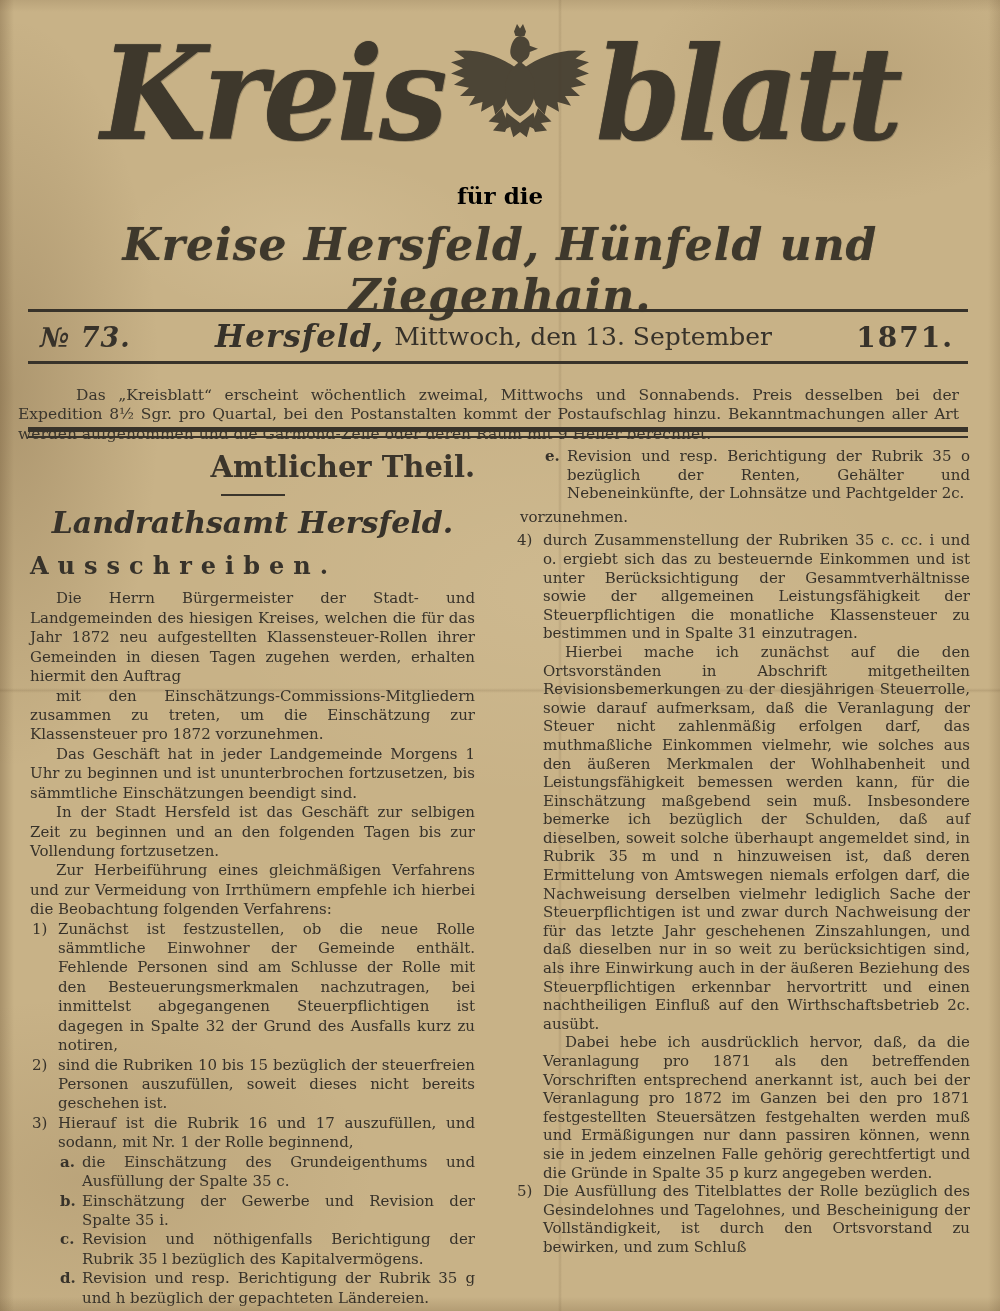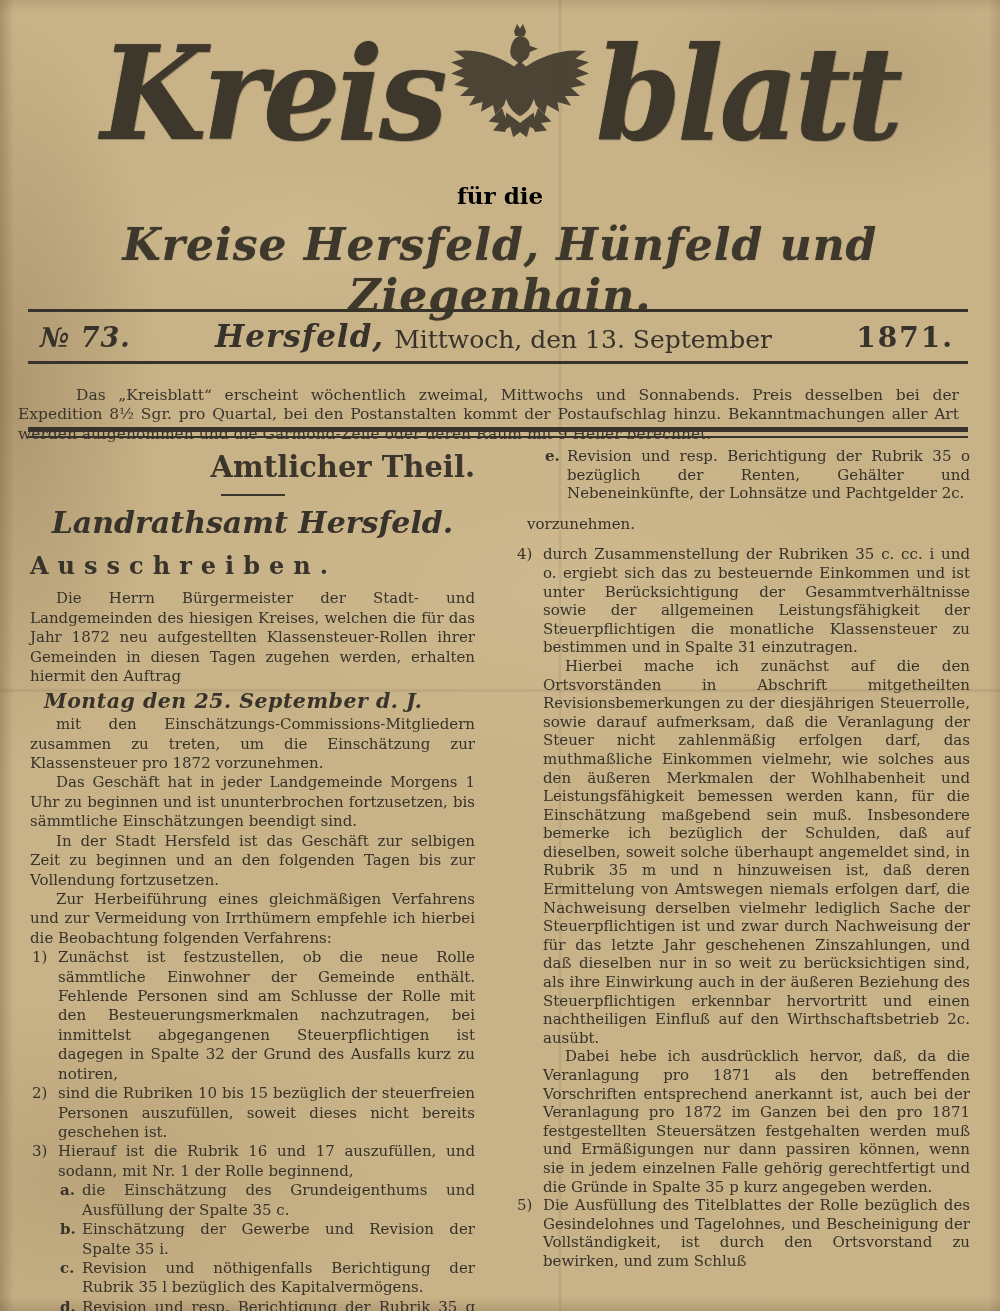--- a/index.html
+++ b/index.html
@@ -55,21 +55,21 @@
   .double-rule-top{top:427px;height:5px;}
   .double-rule-bot{top:436px;height:2px;}
 
   
   .dateline{
     position:absolute;top:316px;left:28px;right:32px;height:42px;
     display:flex;align-items:baseline;justify-content:space-between;
     padding-top:2px;
   }
   .issue-no{font-size:27px;font-weight:bold;font-style:italic;letter-spacing:1px;padding-left:12px;}
-  .dateline-center{display:flex;align-items:flex-end;gap:10px;}
+  .dateline-center{display:flex;align-items:center;gap:10px;}
   .place-name{font-size:31px;font-weight:bold;letter-spacing:1px;font-style:italic;}
   .date-text{font-size:25px;}
   .year{font-size:28px;font-weight:bold;letter-spacing:2px;padding-right:14px;}
 
   
   .imprint{
     position:absolute;top:370px;left:18px;right:41px;
     font-size:15.5px;line-height:1.26;text-align:justify;
     text-indent:58px;color:#3a352c;
   }
@@ -90,21 +90,21 @@
   .no-indent{text-indent:0;}
 
   .num-item{display:flex;margin:0;}
   .num-marker{flex:0 0 26px;text-align:left;padding-left:2px;}
   .num-text{flex:1;text-align:justify;margin:0;}
 
   .sub-item{display:flex;margin:0 0 0 30px;}
   .sub-marker{flex:0 0 22px;font-weight:bold;}
   .sub-text{flex:1;text-align:justify;margin:0;}
 
-  .hang-closing{margin:12px;text-indent:0;}
+  .hang-closing{margin:5px;text-indent:0;}
 </style>
 </head>
 <body>
 
 <div class="paper-texture"></div>
 <div class="crease-v"></div>
 <div class="crease-h"></div>
 
 <div class="masthead">
   <div class="title-row">
@@ -149,21 +149,20 @@
 
 <div class="columns">
 
   <div class="col col-left">
     <h2 class="section-title">Amtlicher Theil.</h2>
     <div class="title-underline"></div>
     <h3 class="office-title">Landrathsamt Hersfeld.</h3>
     <h4 class="notice-title">Ausschreiben.</h4>
 
     <p class="body-par">Die Herrn Bürgermeister der Stadt- und Landgemeinden des hiesigen Kreises, welchen die für das Jahr 1872 neu aufgestellten Klassensteuer-Rollen ihrer Gemeinden in diesen Tagen zugehen werden, erhalten hiermit den Auftrag</p>
-    <p class="emph-line">Montag den 25. September d. J.</p>
     <p class="body-par no-indent">mit den Einschätzungs-Commissions-Mitgliedern zusammen zu treten, um die Einschätzung zur Klassensteuer pro 1872 vorzunehmen.</p>
     <p class="body-par">Das Geschäft hat in jeder Landgemeinde Morgens 1 Uhr zu beginnen und ist ununterbrochen fortzusetzen, bis sämmtliche Einschätzungen beendigt sind.</p>
     <p class="body-par">In der Stadt Hersfeld ist das Geschäft zur selbigen Zeit zu beginnen und an den folgenden Tagen bis zur Vollendung fortzusetzen.</p>
     <p class="body-par">Zur Herbeiführung eines gleichmäßigen Verfahrens und zur Vermeidung von Irrthümern empfehle ich hierbei die Beobachtung folgenden Verfahrens:</p>
 
     <div class="num-item">
       <span class="num-marker">1)</span>
       <p class="num-text">Zunächst ist festzustellen, ob die neue Rolle sämmtliche Einwohner der Gemeinde enthält. Fehlende Personen sind am Schlusse der Rolle mit den Besteuerungsmerkmalen nachzutragen, bei inmittelst abgegangenen Steuerpflichtigen ist dagegen in Spalte 32 der Grund des Ausfalls kurz zu notiren,</p>
     </div>
     <div class="num-item">

